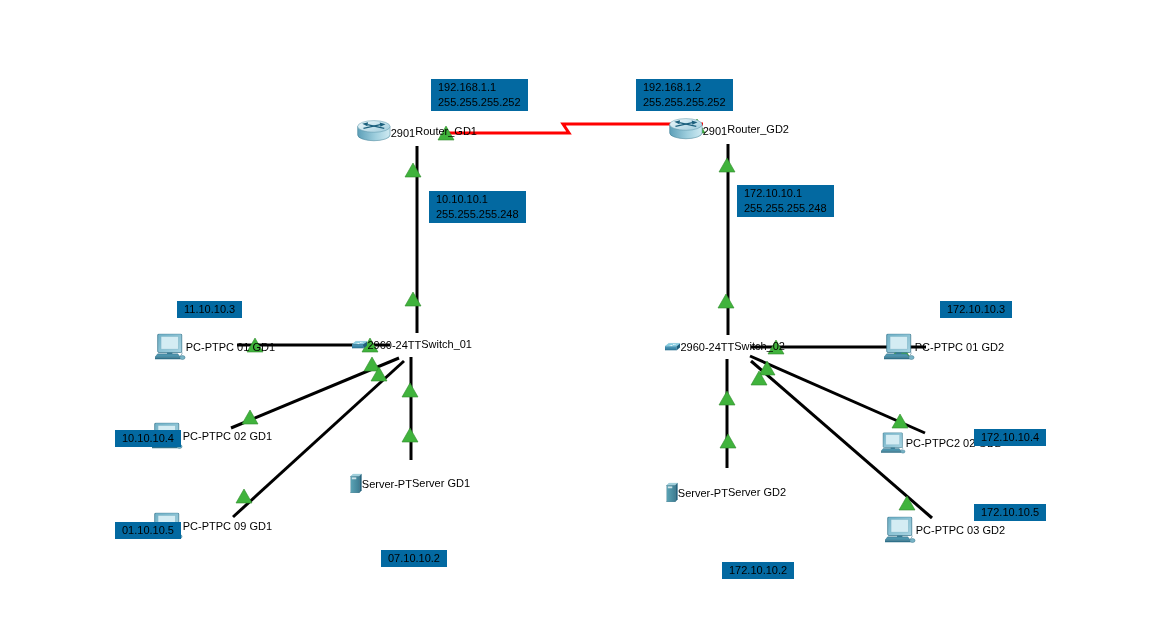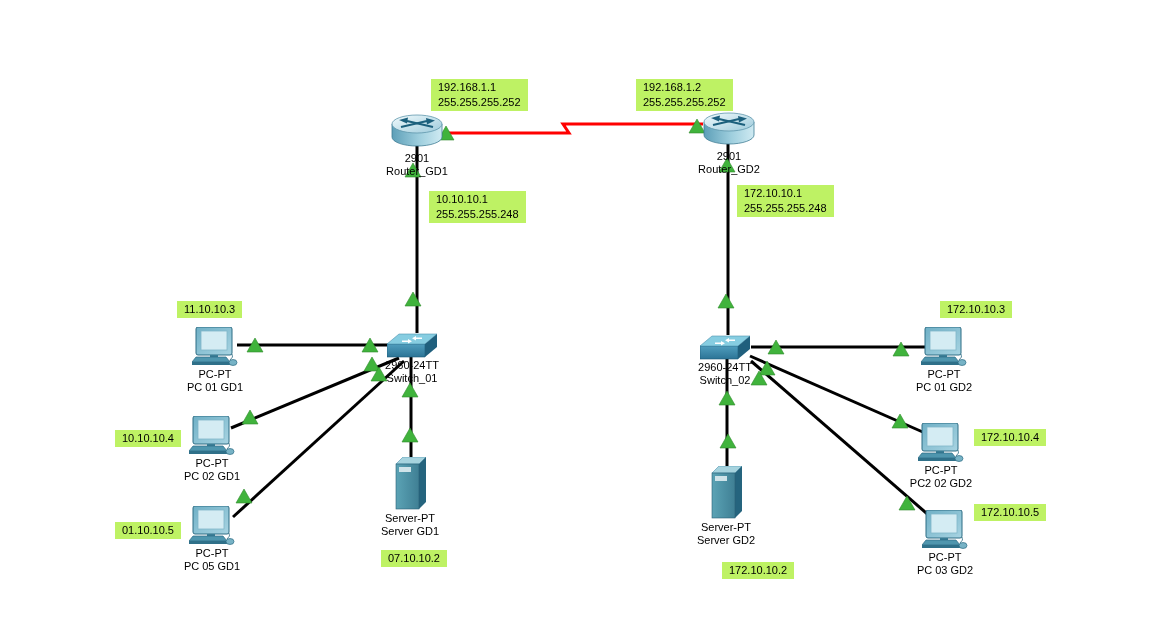--- a/index.html
+++ b/index.html
@@ -1,22 +1,22 @@
 <!DOCTYPE html>
 <html><head>
 <meta charset="utf-8">
 <style>
   html,body{margin:0;padding:0;background:#fff;}
   #canvas{position:relative;width:1159px;height:622px;background:#ffffff;overflow:hidden;
           font-family:"Liberation Sans",sans-serif;}
   #wires{position:absolute;left:0;top:0;z-index:1;}
-  .device{position:absolute;width:120px;display:flex;flex-direction:column;align-items:center;z-index:2;}
+  .device{position:absolute;width:120px;display:flex;flex-direction:row;align-items:center;z-index:2;}
   .device .icon{display:block;}
   .dlabel{font-size:11px;line-height:13px;color:#000;text-align:center;white-space:nowrap;}
-  .note{position:absolute;z-index:3;background:#bef264;color:#000;font-size:11px;line-height:15px;
+  .note{position:absolute;z-index:3;background:#0369a1;color:#000;font-size:11px;line-height:15px;
         padding:1px 7px;white-space:nowrap;}
   .tri{fill:#40b33c;stroke:#2f8c2c;stroke-width:0.6;}
   .cable{stroke:#000;stroke-width:3;fill:none;}
   .serial{stroke:#ff0000;stroke-width:3;fill:none;}
 </style>
 </head>
 <body>
 
 <svg width="0" height="0" style="position:absolute">
   <defs>
@@ -163,21 +163,21 @@
       </svg>
     <div class="dlabel">PC-PT</div>
     <div class="dlabel">PC 02 GD1</div>
   </div>
 
   <div class="device" style="left:152px;top:506px">
     <svg class="icon" width="46" height="41" viewBox="0 0 46 41">
         <use href="#sym-pc"></use>
       </svg>
     <div class="dlabel">PC-PT</div>
-    <div class="dlabel">PC 05 GD1</div>
+    <div class="dlabel">PC 09 GD1</div>
   </div>
 
   <div class="device" style="left:350px;top:457px">
     <svg class="icon" width="32" height="53" viewBox="0 0 32 53">
         <use href="#sym-server"></use>
       </svg>
     <div class="dlabel" style="margin-top:2px">Server-PT</div>
     <div class="dlabel">Server GD1</div>
   </div>
 

